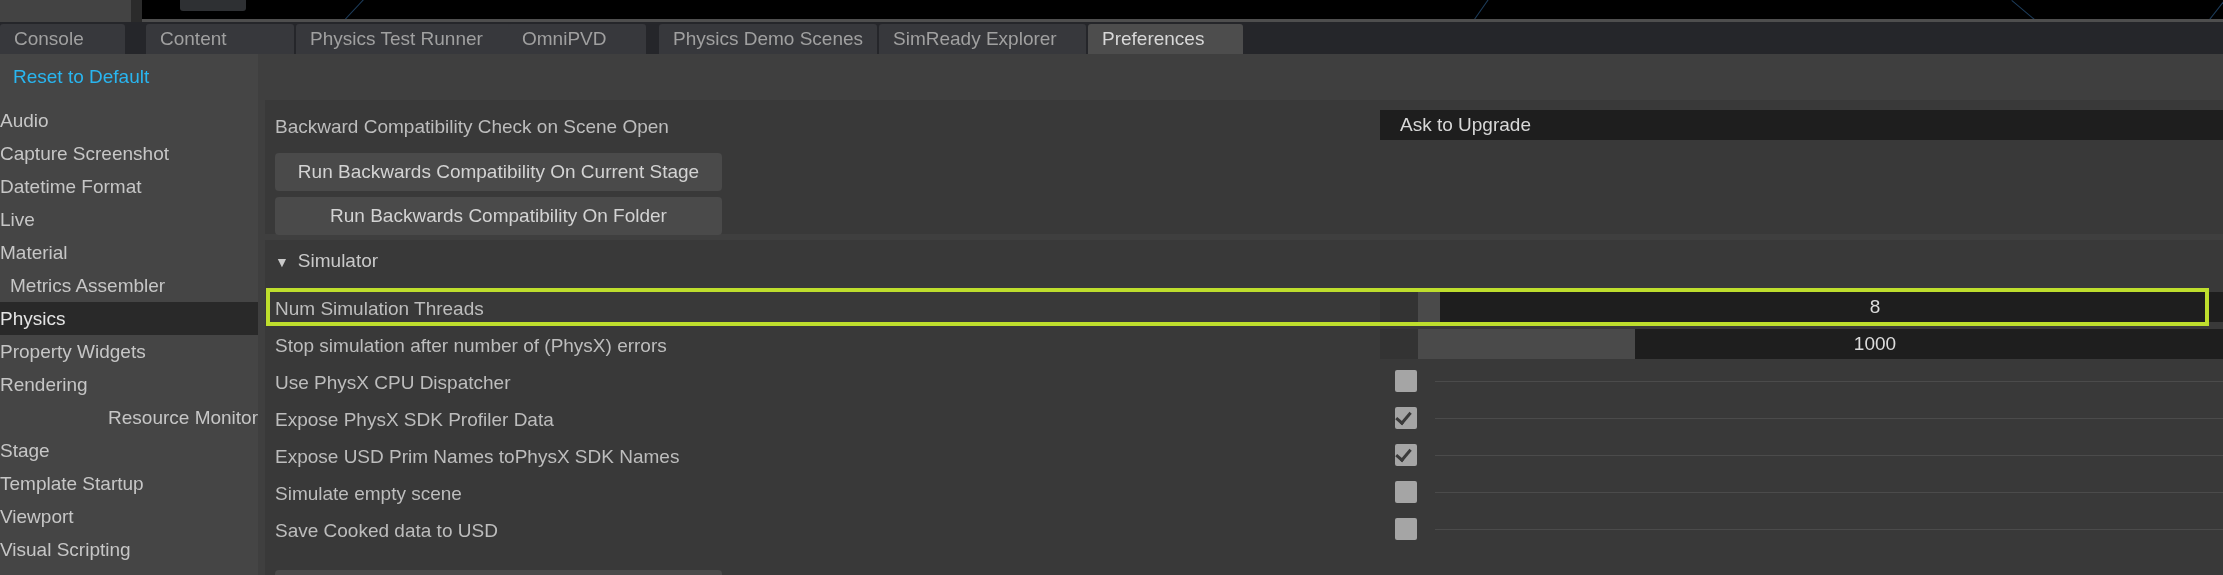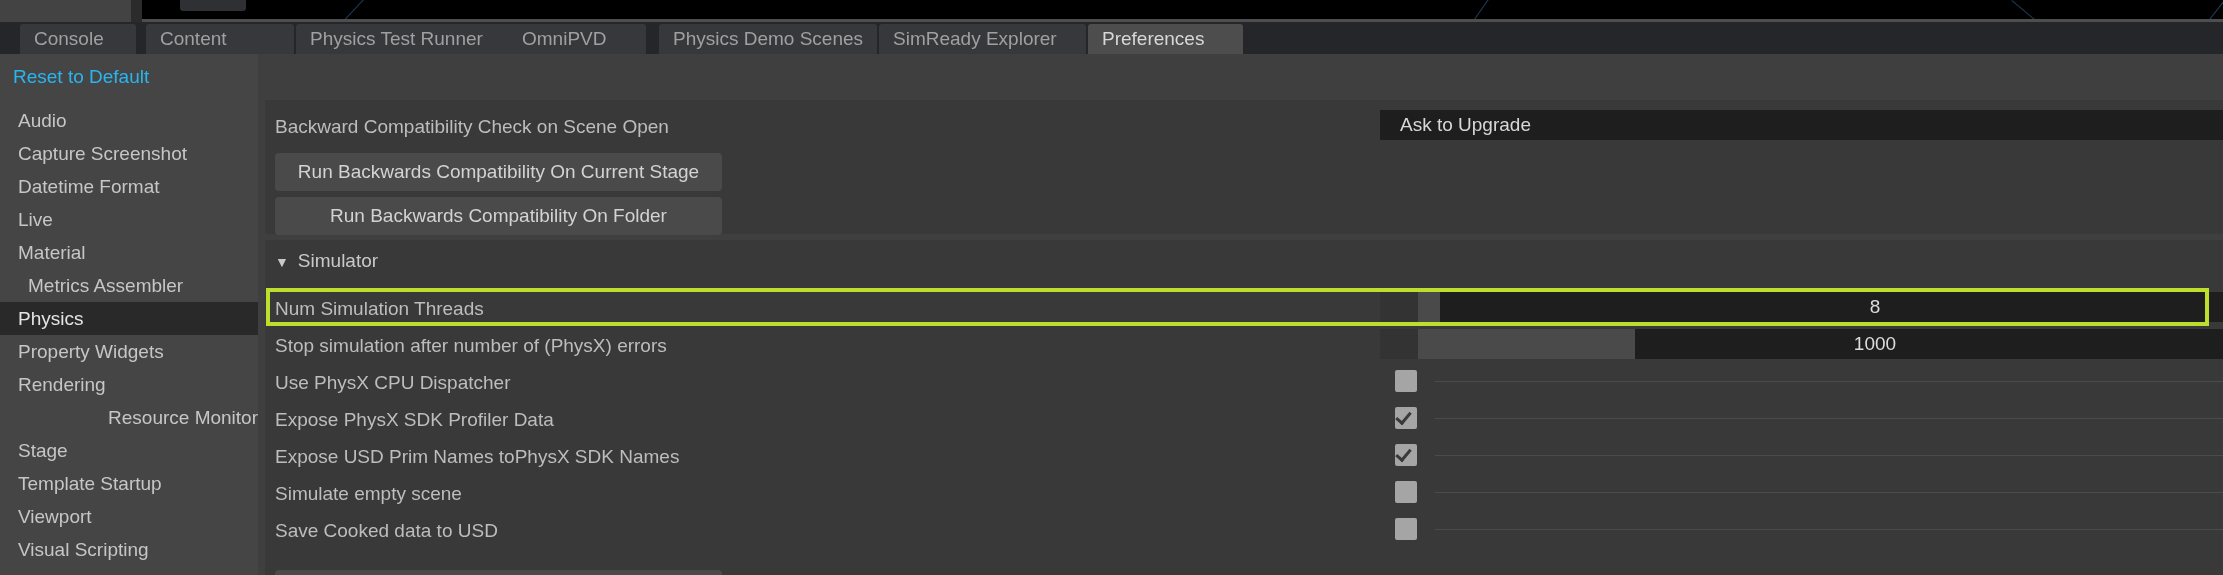--- a/index.html
+++ b/index.html
@@ -101,21 +101,20 @@
     cursor: pointer;
   }
   .side-item {
     position: absolute;
     left: 0;
     width: 258px;
     height: 33px;
     color: #c6c6c6;
     font-size: 19px;
     line-height: 33px;
-    padding-left: 18px;
     white-space: nowrap;
     cursor: default;
   }
   .side-item.selected {
     background: #292929;
     color: #e4e4e4;
   }
 
   
   .main {
@@ -248,21 +247,21 @@
       <div class="vp-btn"></div>
       <div class="vp-line" style="left:200px; top:22px; width:180px; transform:rotate(-47deg);"></div>
       <div class="vp-line" style="left:1330px; top:22px; width:110px; transform:rotate(-55deg);"></div>
       <div class="vp-line" style="left:1870px; top:0px; width:90px; transform:rotate(40deg);"></div>
       <div class="vp-line" style="left:2065px; top:22px; width:50px; transform:rotate(-52deg);"></div>
     </div>
     <div class="vp-bottombar"></div>
   </div>
 
   <div class="tabbar" id="tabbar">
-      <div class="tab" style="left: 0px; width: 116px; margin-left: 20px;">Console</div>
+      <div class="tab" style="left: 0px; width: 125px;">Console</div>
       <div class="tab" style="left: 146px; width: 148px;">Content</div>
       <div class="tab" style="left: 296px; width: 221px;">Physics Test Runner</div>
       <div class="tab" style="left: 508px; width: 138px;">OmniPVD</div>
       <div class="tab" style="left: 659px; width: 218px;">Physics Demo Scenes</div>
       <div class="tab" style="left: 879px; width: 207px;">SimReady Explorer</div>
       <div class="tab active" style="left: 1088px; width: 155px;">Preferences</div>
     </div>
 
   <div class="sidebar">
     <div class="reset-link">Reset to Default</div>

